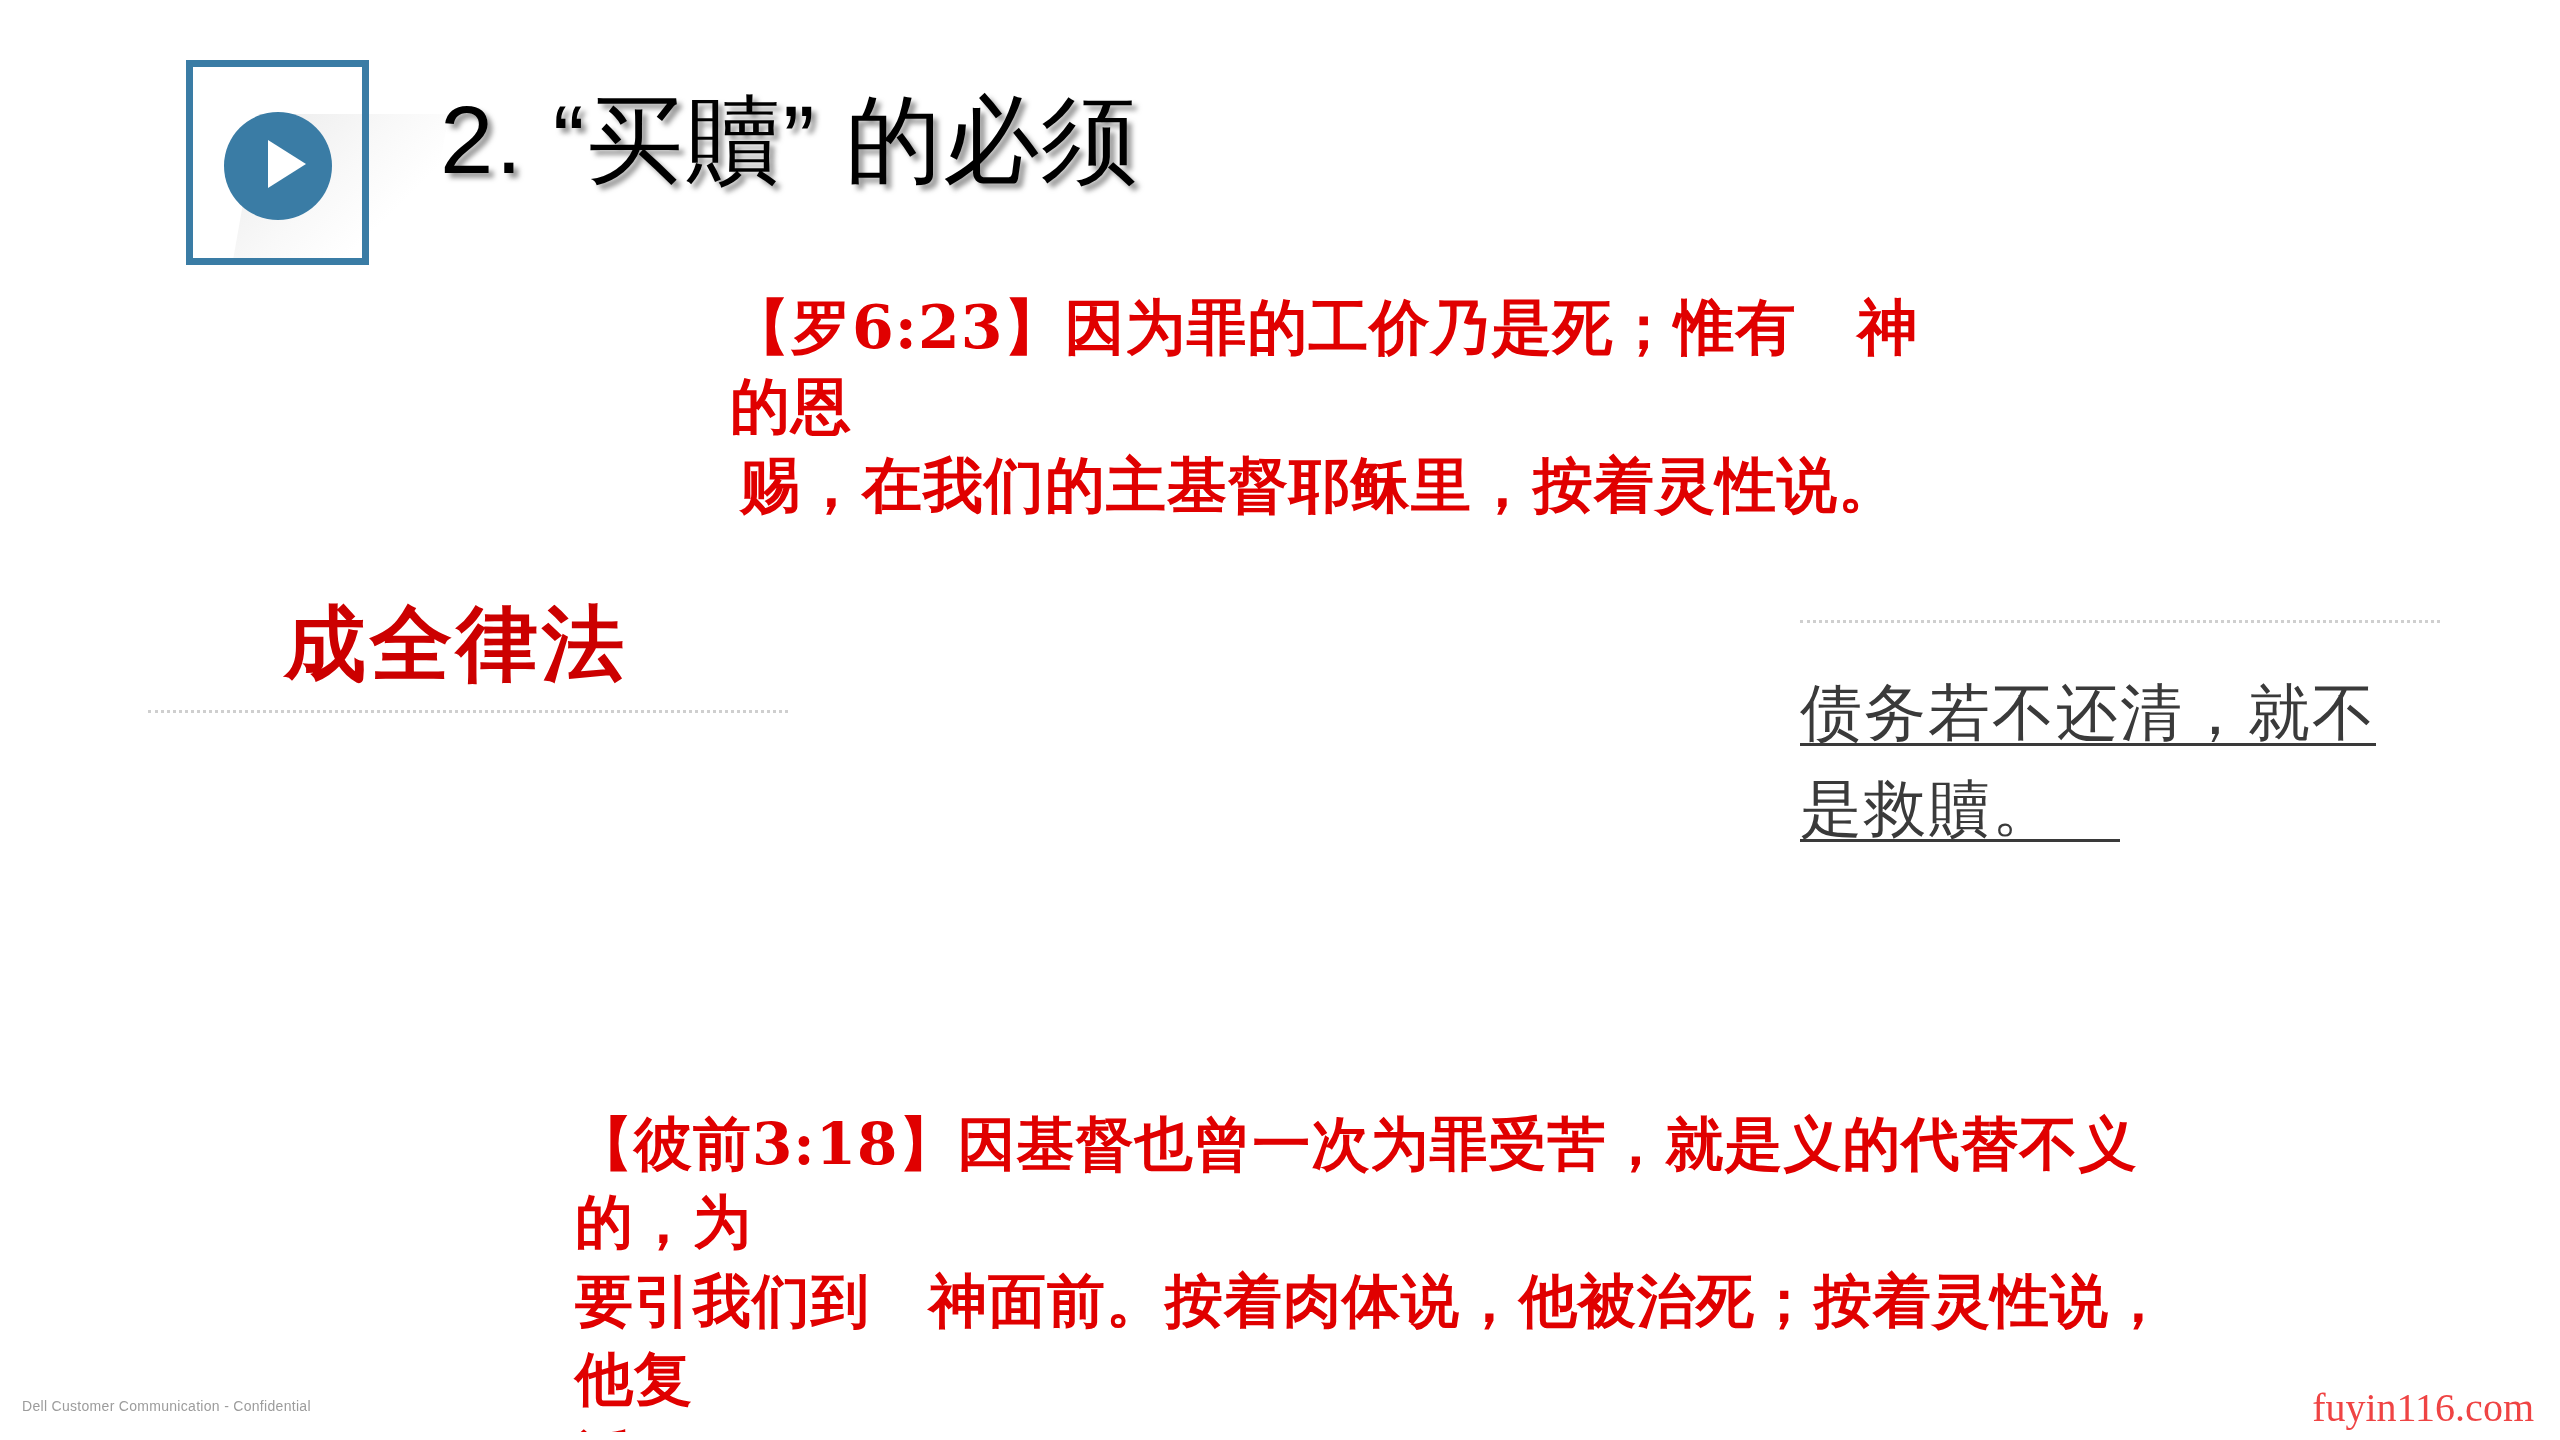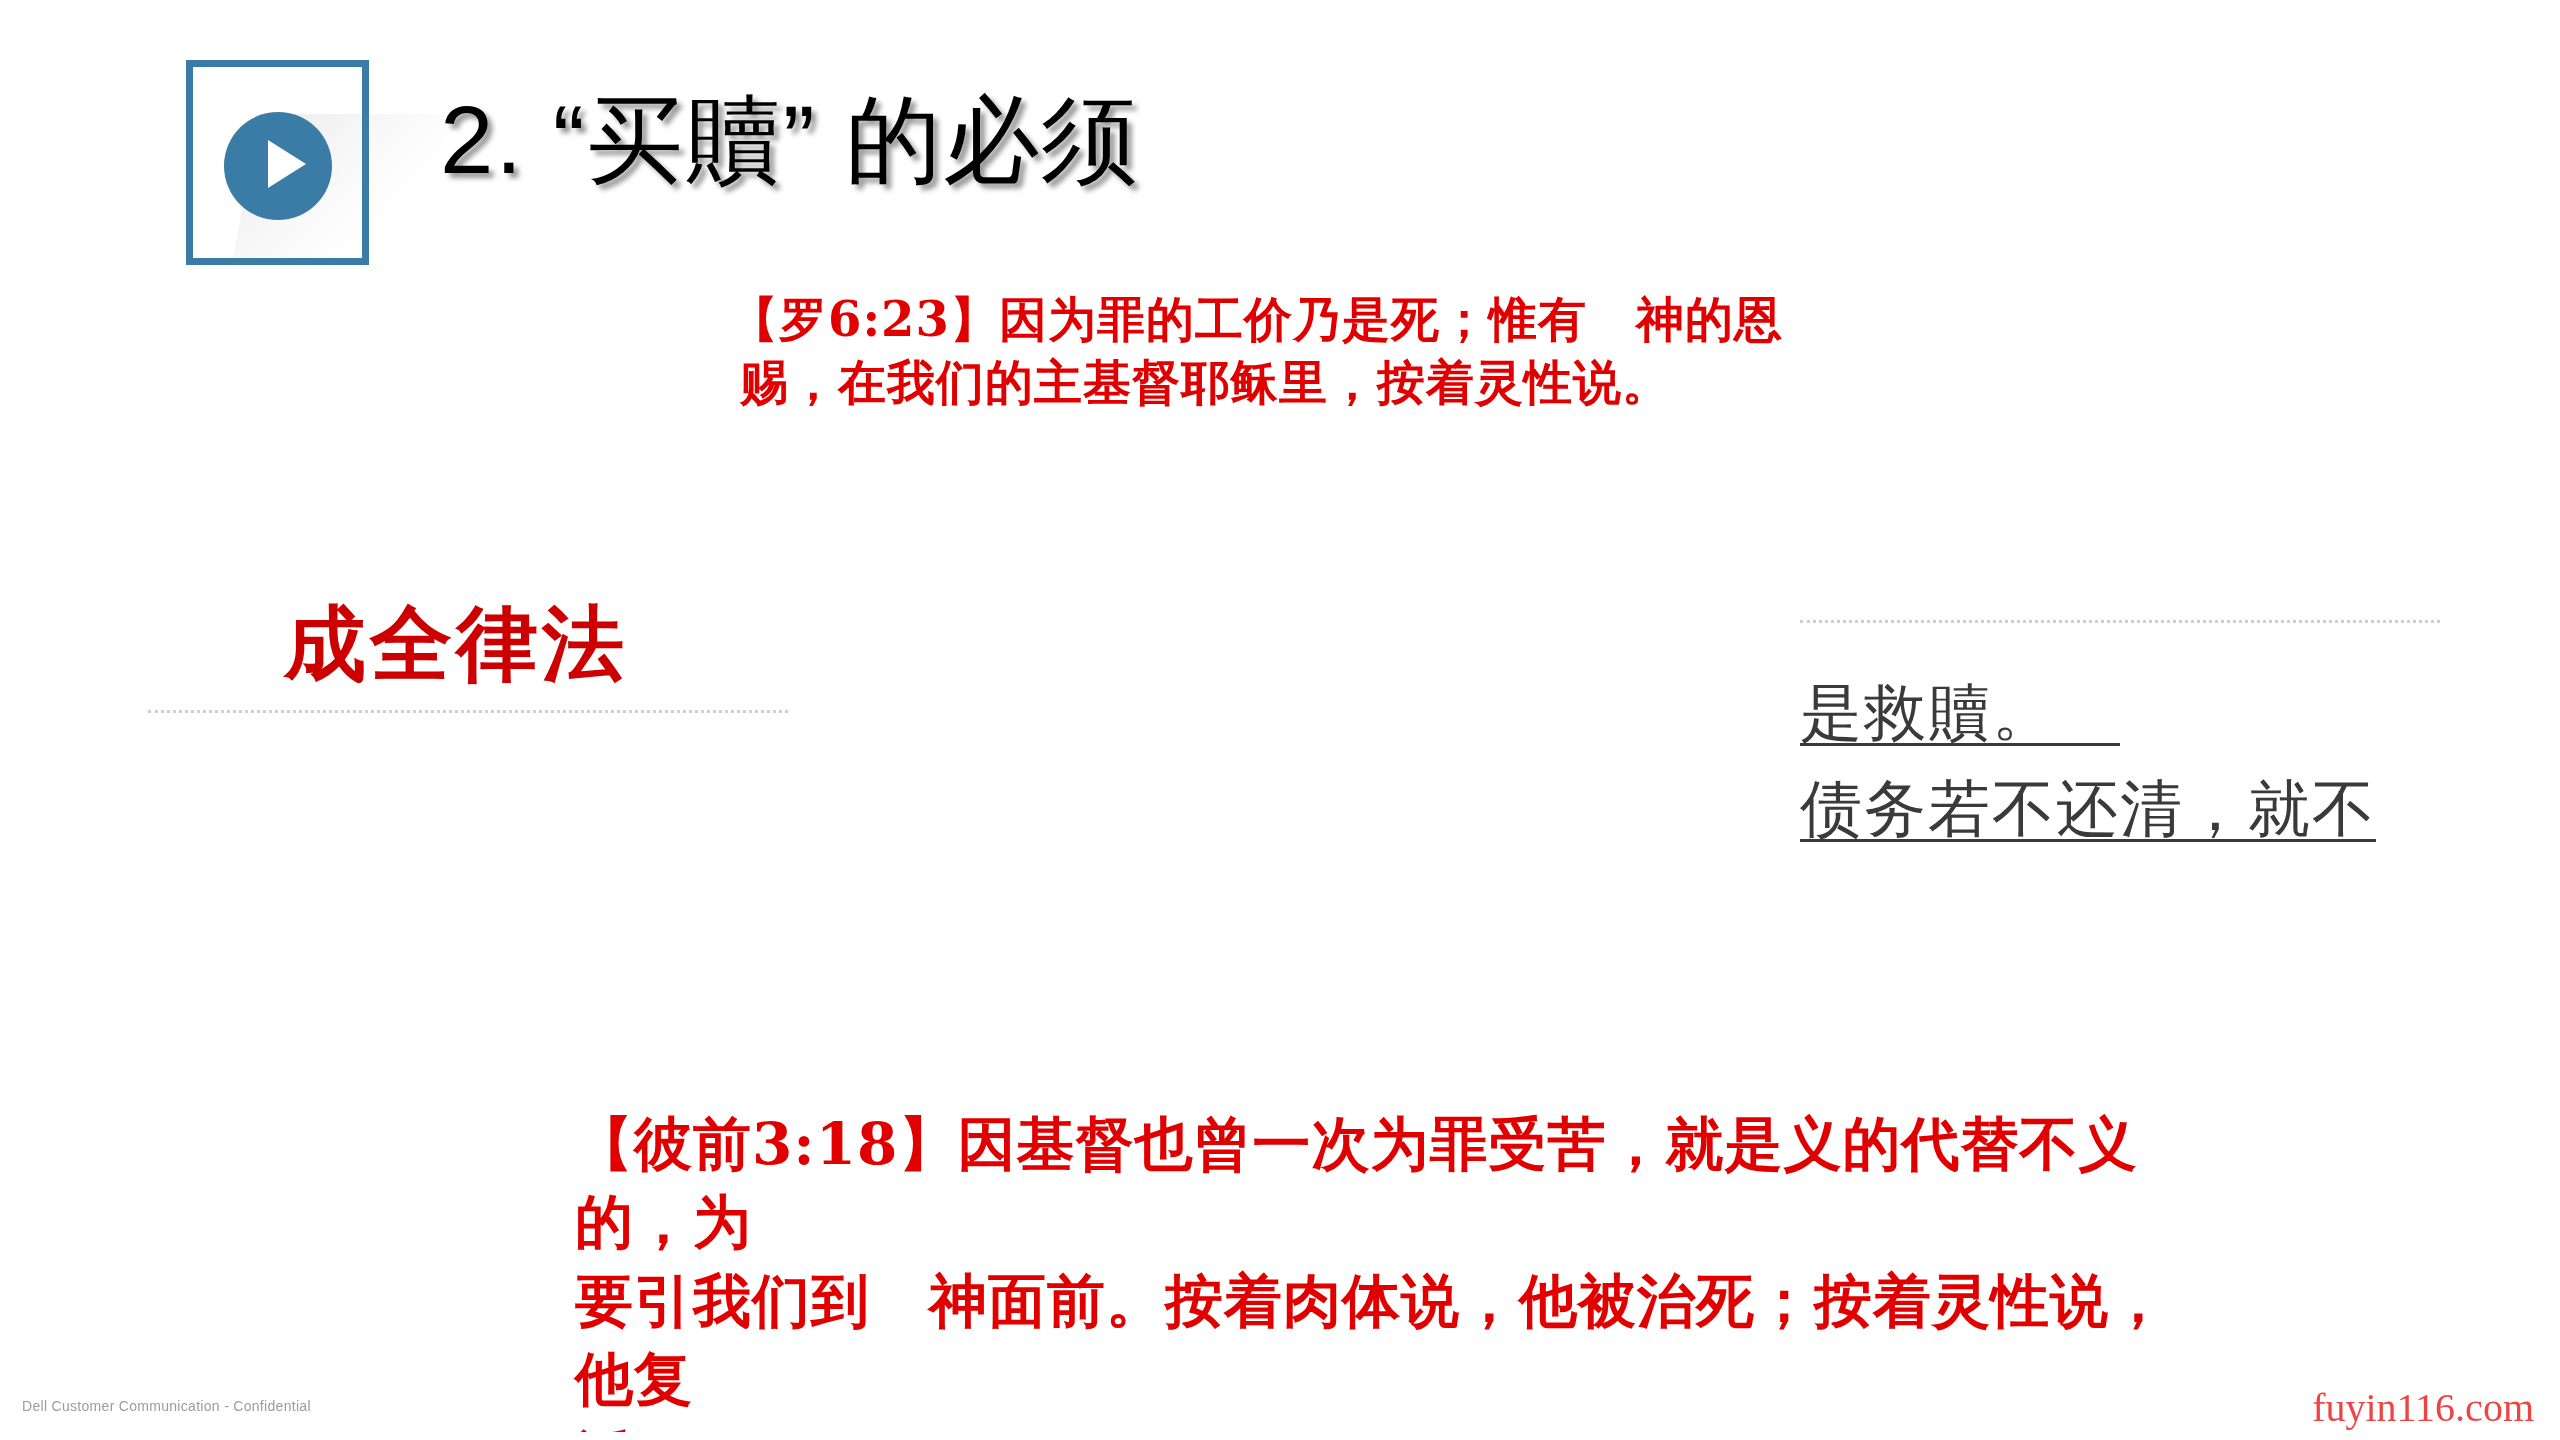--- a/index.html
+++ b/index.html
@@ -90,21 +90,21 @@
     position: absolute;
     color: #e00000;
     font-family: "DejaVu Serif", "Liberation Serif", serif;
     font-weight: bold;
     letter-spacing: 1px;
   }
   #scripture-top {
     left: 730px;
     top: 288px;
     width: 1200px;
-    font-size: 48px;
+    font-size: 60px;
     line-height: 1.32;
     text-indent: 0;
   }
   #scripture-top .ln2 { display: block; padding-left: 10px; }
   #scripture-bottom {
     left: 575px;
     top: 1105px;
     width: 1640px;
     font-size: 58px;
     line-height: 1.35;
@@ -274,22 +274,22 @@
 
   <div id="col-left" class="col">
     <div class="col-head">成全律法</div>
     <div class="col-rule"></div>
   </div>
 
 
   <div id="col-right" class="col">
     <div class="col-rule"></div>
     <div class="col-body">
+      <span class="line"><span class="uline">债务若不还清，就不</span></span>
       <span class="line"><span class="uline">是救贖。　</span></span>
-      <span class="line"><span class="uline">债务若不还清，就不</span></span>
     </div>
   </div>
 
   <div id="scripture-bottom" class="scripture">
     <span class="ln1">【彼前3:18】因基督也曾一次为罪受苦，就是义的代替不义的，为</span>
     <span class="ln2">要引我们到　神面前。按着肉体说，他被治死；按着灵性说，他复</span>
     <span class="ln3">活了。</span>
   </div>
 
   <div id="footer-left">Dell Customer Communication - Confidential</div>

